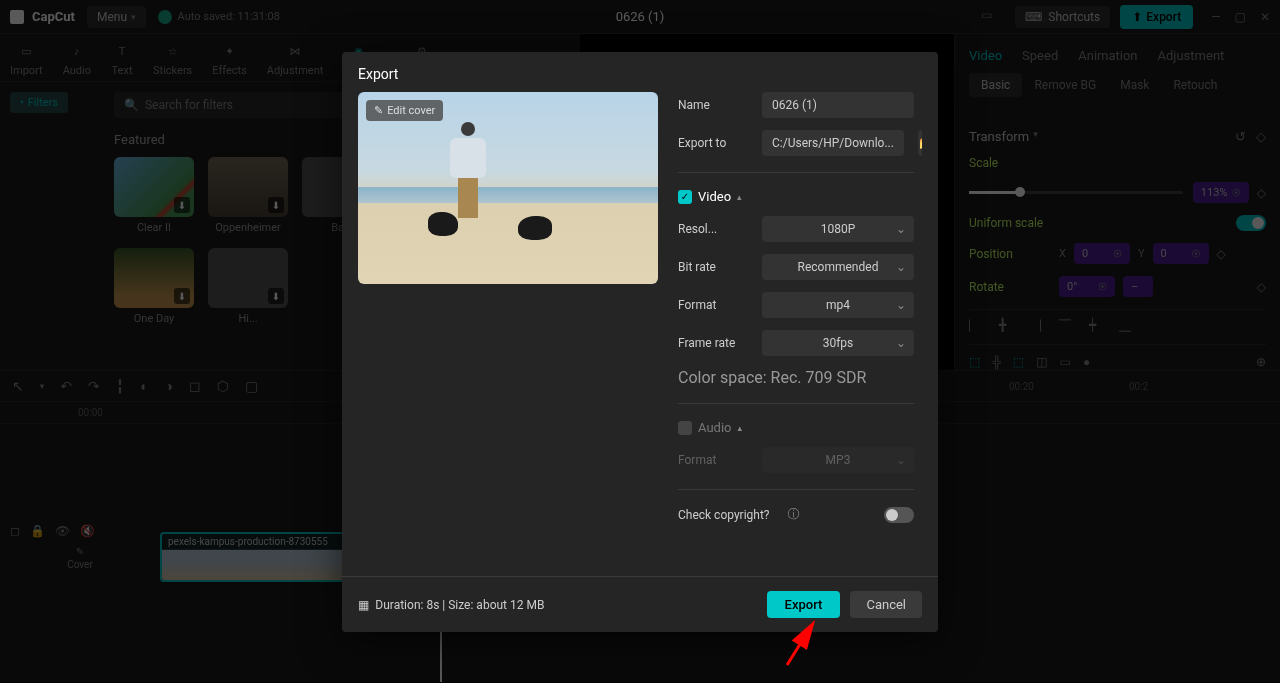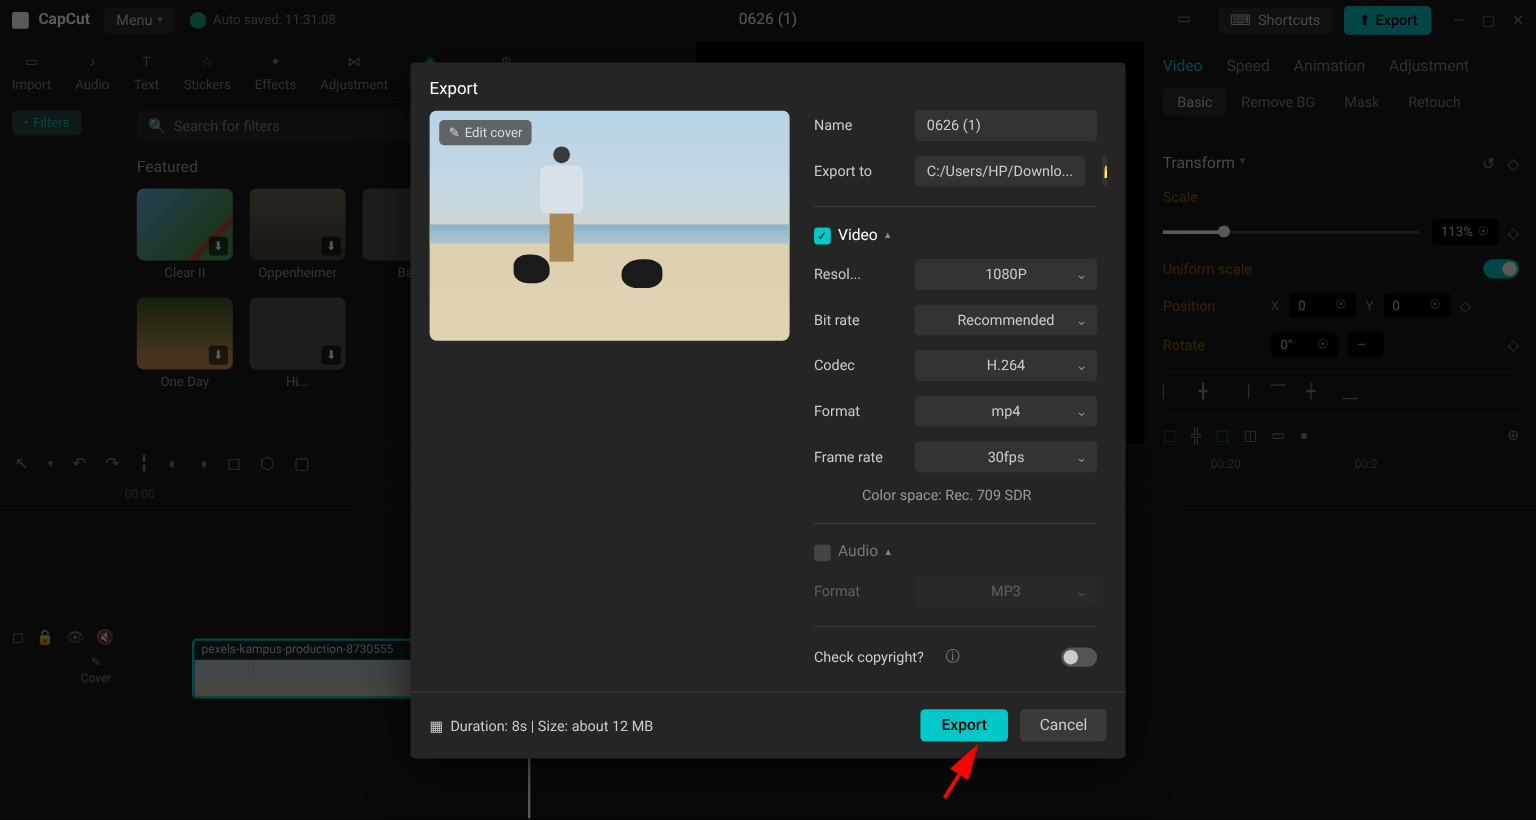--- a/index.html
+++ b/index.html
@@ -46,38 +46,38 @@
 
 .rp-tabs { display: flex; gap: 20px; padding: 14px 0 10px; }
 .rp-tab { color: #888; cursor: pointer; font-size: 13px; }
 .rp-tab.active { color: #00c8c8; }
 .rp-subtabs { display: flex; gap: 0; margin-bottom: 32px; }
 .rp-subtab { padding: 5px 12px; border-radius: 4px; color: #888; cursor: pointer; font-size: 12px; }
 .rp-subtab.active { background: #2e2e2e; color: #ccc; }
 .rp-section-title { color: #ccc; font-size: 13px; margin-bottom: 12px; display: flex; align-items: flex-start; gap: 4px; }
 .rp-icons-right { margin-left: auto; display: flex; gap: 10px; color: #888; }
 .rp-row { display: flex; align-items: center; margin-bottom: 12px; font-size: 12px; }
-.rp-label { color: #a16207; width: 90px; }
+.rp-label { color: #bef264; width: 90px; }
 .slider-track { flex: 1; height: 3px; background: #444; position: relative; border-radius: 2px; }
 .slider-fill { position: absolute; height: 100%; background: #fff; left: 0; width: 24%; }
 .slider-thumb { position: absolute; width: 10px; height: 10px; background: #fff; border-radius: 50%; top: -4px; left: 24%; transform: translateX(-50%); }
-.num-box { background: #000000; padding: 4px 8px; border-radius: 4px; color: #ccc; font-size: 11px; width: 56px; text-align: center; display: flex; align-items: center; justify-content: space-between; }
+.num-box { background: #4c1d95; padding: 4px 8px; border-radius: 4px; color: #ccc; font-size: 11px; width: 56px; text-align: center; display: flex; align-items: center; justify-content: space-between; }
 .toggle { width: 30px; height: 16px; background: #00c8c8; border-radius: 8px; position: relative; }
 .toggle::after { content: ''; position: absolute; width: 12px; height: 12px; background: #fff; border-radius: 50%; top: 2px; right: 2px; }
 .coord-group { display: flex; gap: 8px; align-items: center; }
 .coord-label { color: #888; font-size: 11px; }
 .align-icons { display: flex; gap: 12px; margin-top: 8px; padding: 8px 0; border-top: 1px solid #2e2e2e; border-bottom: 1px solid #2e2e2e; }
 .align-icon { width: 18px; height: 18px; color: #888; cursor: pointer; }
 .tool-icons { display: flex; gap: 12px; margin-top: 10px; align-items: center; }
 
 
 .timeline-toolbar { height: 32px; background: #1a1a1a; display: flex; align-items: center; padding: 0 12px; gap: 16px; border-top: 1px solid #2a2a2a; border-bottom: 1px solid #2a2a2a; }
 .tl-icon { color: #888; cursor: pointer; font-size: 14px; }
 .timeline { background: #1a1a1a; height: 280px; position: relative; }
-.tl-ruler { height: 22px; border-bottom: 1px solid #2a2a2a; padding-left: 104px; display: flex; gap: 120px; align-items: center; font-size: 10px; color: #666; }
+.tl-ruler { height: 22px; border-bottom: 1px solid #2a2a2a; padding-left: 78px; display: flex; gap: 120px; align-items: center; font-size: 10px; color: #666; }
 .tl-left { position: absolute; left: 0; top: 22px; width: 160px; padding: 100px 10px 10px; }
 .tl-left-icons { display: flex; gap: 10px; color: #888; font-size: 12px; margin-bottom: 6px; }
 .cover-btn { display: flex; flex-direction: column; align-items: center; gap: 2px; color: #888; font-size: 10px; margin-top: 8px; }
 .tl-track { position: absolute; left: 160px; top: 130px; height: 50px; width: 200px; background: #2a4a4a; border: 2px solid #00c8c8; border-radius: 4px; overflow: hidden; }
 .tl-track-label { background: rgba(0,0,0,0.5); color: #ccc; font-size: 10px; padding: 2px 6px; position: absolute; top: 0; left: 0; right: 0; white-space: nowrap; overflow: hidden; }
 .tl-track-thumbs { display: flex; height: 100%; padding-top: 16px; }
 .tl-thumb { flex: 1; background: linear-gradient(180deg, #b8c8d8 40%, #d8c8a8 100%); }
 .playhead { position: absolute; left: 440px; top: 0; bottom: 0; width: 2px; background: #fff; }
 .playhead::before { content: ''; position: absolute; top: 2px; left: -4px; width: 10px; height: 8px; background: #fff; border-radius: 2px; }
 
@@ -105,21 +105,21 @@
 .form-row { display: flex; align-items: center; gap: 14px; }
 .form-label { color: #ccc; width: 70px; font-size: 12px; flex-shrink: 0; }
 .form-input { flex: 1; background: #333; border-radius: 4px; padding: 6px 10px; color: #ccc; font-size: 12px; }
 .folder-btn { width: 26px; height: 26px; background: #333; border-radius: 4px; display: flex; align-items: center; justify-content: center; color: #ccc; cursor: pointer; }
 .divider { height: 1px; background: #3a3a3a; margin: 4px 0; }
 .section-header { display: flex; align-items: center; gap: 6px; color: #fff; font-size: 13px; }
 .checkbox { width: 14px; height: 14px; background: #00c8c8; border-radius: 3px; display: flex; align-items: center; justify-content: center; color: #000; font-size: 10px; }
 .checkbox.off { background: #444; }
 .select-box { flex: 1; background: #333; border-radius: 4px; padding: 6px 10px; color: #ccc; font-size: 12px; display: flex; justify-content: center; align-items: center; position: relative; }
 .select-box::after { content: '⌄'; position: absolute; right: 8px; color: #888; }
-.info-text { color: #999; font-size: 12px; margin-left: 40px; }
+.info-text { color: #999; font-size: 16px; }
 .toggle-off { width: 30px; height: 16px; background: #555; border-radius: 8px; position: relative; }
 .toggle-off::after { content: ''; position: absolute; width: 12px; height: 12px; background: #ccc; border-radius: 50%; top: 2px; left: 2px; }
 
 .modal-footer { display: flex; align-items: center; padding: 14px 16px; border-top: 1px solid #3a3a3a; gap: 10px; }
 .duration-info { display: flex; align-items: center; gap: 6px; color: #ccc; font-size: 12px; }
 .footer-spacer { flex: 1; }
 .btn-export { background: #00c8c8; color: #000; padding: 6px 18px; border-radius: 4px; font-size: 13px; cursor: pointer; font-weight: 500; }
 .btn-cancel { background: #3a3a3a; color: #ccc; padding: 6px 16px; border-radius: 4px; font-size: 13px; cursor: pointer; }
 
 .red-arrow { position: absolute; left: 782px; top: 620px; z-index: 30; }
@@ -398,24 +398,20 @@
       </div>
       <div class="form-row">
           <span class="form-label">Resol...</span>
           <div class="select-box">1080P</div>
         </div>
       <div class="form-row">
           <span class="form-label">Bit rate</span>
           <div class="select-box">Recommended</div>
         </div>
       <div class="form-row">
-          <span class="form-label">Codec</span>
-          <div class="select-box">H.264</div>
-        </div>
-      <div class="form-row">
           <span class="form-label">Format</span>
           <div class="select-box">mp4</div>
         </div>
       <div class="form-row">
           <span class="form-label">Frame rate</span>
           <div class="select-box">30fps</div>
         </div>
       <div class="info-text">Color space: Rec. 709 SDR</div>
       <div class="divider"></div>
       <div class="section-header" style="color:#777">

